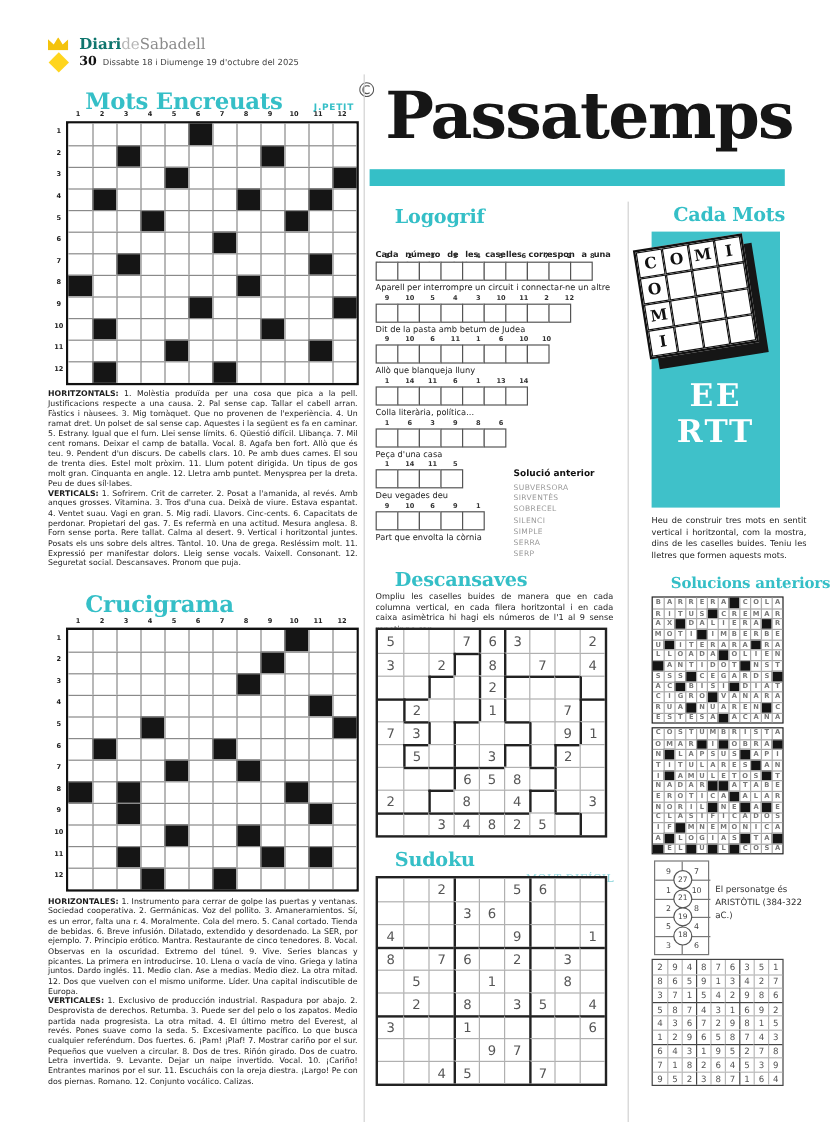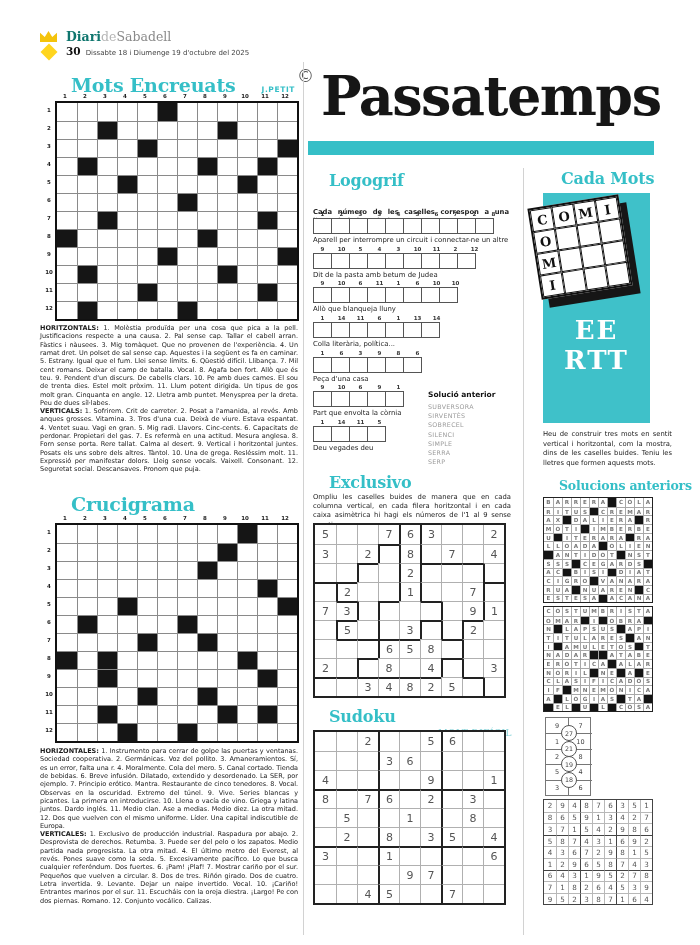--- a/index.html
+++ b/index.html
@@ -614,65 +614,65 @@
           <div class="lg-cell"></div>
           <div class="lg-cell"></div>
           <div class="lg-cell"></div>
           <div class="lg-cell"></div>
           <div class="lg-cell"></div>
         </div>
         <div class="lg-clue">Peça d'una casa</div>
       </div>
       <div class="lg-block">
         <div class="lg-nums">
+          <div class="lg-num">1</div>
+          <div class="lg-num">14</div>
+          <div class="lg-num">11</div>
+          <div class="lg-num">5</div>
+        </div>
+        <div class="lg-cells">
+          <div class="lg-cell"></div>
+          <div class="lg-cell"></div>
+          <div class="lg-cell"></div>
+          <div class="lg-cell"></div>
+        </div>
+        <div class="lg-clue">Deu vegades deu</div>
+      </div>
+      <div class="lg-block">
+        <div class="lg-nums">
           <div class="lg-num">9</div>
           <div class="lg-num">10</div>
           <div class="lg-num">6</div>
           <div class="lg-num">9</div>
           <div class="lg-num">1</div>
         </div>
         <div class="lg-cells">
           <div class="lg-cell"></div>
           <div class="lg-cell"></div>
           <div class="lg-cell"></div>
           <div class="lg-cell"></div>
           <div class="lg-cell"></div>
         </div>
         <div class="lg-clue">Part que envolta la còrnia</div>
-      </div>
-      <div class="lg-block">
-        <div class="lg-nums">
-          <div class="lg-num">1</div>
-          <div class="lg-num">14</div>
-          <div class="lg-num">11</div>
-          <div class="lg-num">5</div>
-        </div>
-        <div class="lg-cells">
-          <div class="lg-cell"></div>
-          <div class="lg-cell"></div>
-          <div class="lg-cell"></div>
-          <div class="lg-cell"></div>
-        </div>
-        <div class="lg-clue">Deu vegades deu</div>
       </div>
     </div>
   <div id="sol-anterior">
     <div class="sa-title">Solució anterior</div>
     <div id="sa-words">
         <div class="sa-word">SUBVERSORA</div>
         <div class="sa-word">SIRVENTÈS</div>
         <div class="sa-word">SOBRECEL</div>
         <div class="sa-word">SILENCI</div>
         <div class="sa-word">SIMPLE</div>
         <div class="sa-word">SERRA</div>
         <div class="sa-word">SERP</div>
       </div>
   </div>
 
-  <div class="h-teal" id="h-megasudoku">Exclusivo</div>
+  <div class="h-teal" id="h-megasudoku">Descansaves</div>
   <div id="megasudoku-intro">Ompliu les caselles buides de manera que en cada columna vertical, en cada filera horitzontal i en cada caixa asimètrica hi hagi els números de l'1 al 9 sense repetir-ne cap.</div>
   <div class="sudoku" id="megasudoku-grid">
       <div class="sd-cell c0 r0">5</div>
       <div class="sd-cell r0"></div>
       <div class="sd-cell r0"></div>
       <div class="sd-cell r0">7</div>
       <div class="sd-cell r0 hl">6</div>
       <div class="sd-cell r0 hl">3</div>
       <div class="sd-cell r0"></div>
       <div class="sd-cell r0"></div>
@@ -1170,20 +1170,21 @@
         <div class="lad-cell">5</div>
         <div class="lad-cell">4</div>
         <div class="lad-cell">3</div>
         <div class="lad-cell">6</div>
       </div>
   <div class="lad-circle" style="top: 8.4px;">27</div>
       <div class="lad-circle" style="top: 23.8px;">21</div>
       <div class="lad-circle" style="top: 39.2px;">19</div>
       <div class="lad-circle" style="top: 54.6px;">18</div>
     </div>
+  <div id="personatge">El personatge és ARISTÒTIL (384-322 aC.)</div>
   <div id="sudoku-solution-grid">
       <div class="ss-cell">2</div>
       <div class="ss-cell">9</div>
       <div class="ss-cell">4</div>
       <div class="ss-cell hl">8</div>
       <div class="ss-cell">7</div>
       <div class="ss-cell">6</div>
       <div class="ss-cell hl">3</div>
       <div class="ss-cell">5</div>
       <div class="ss-cell">1</div>

